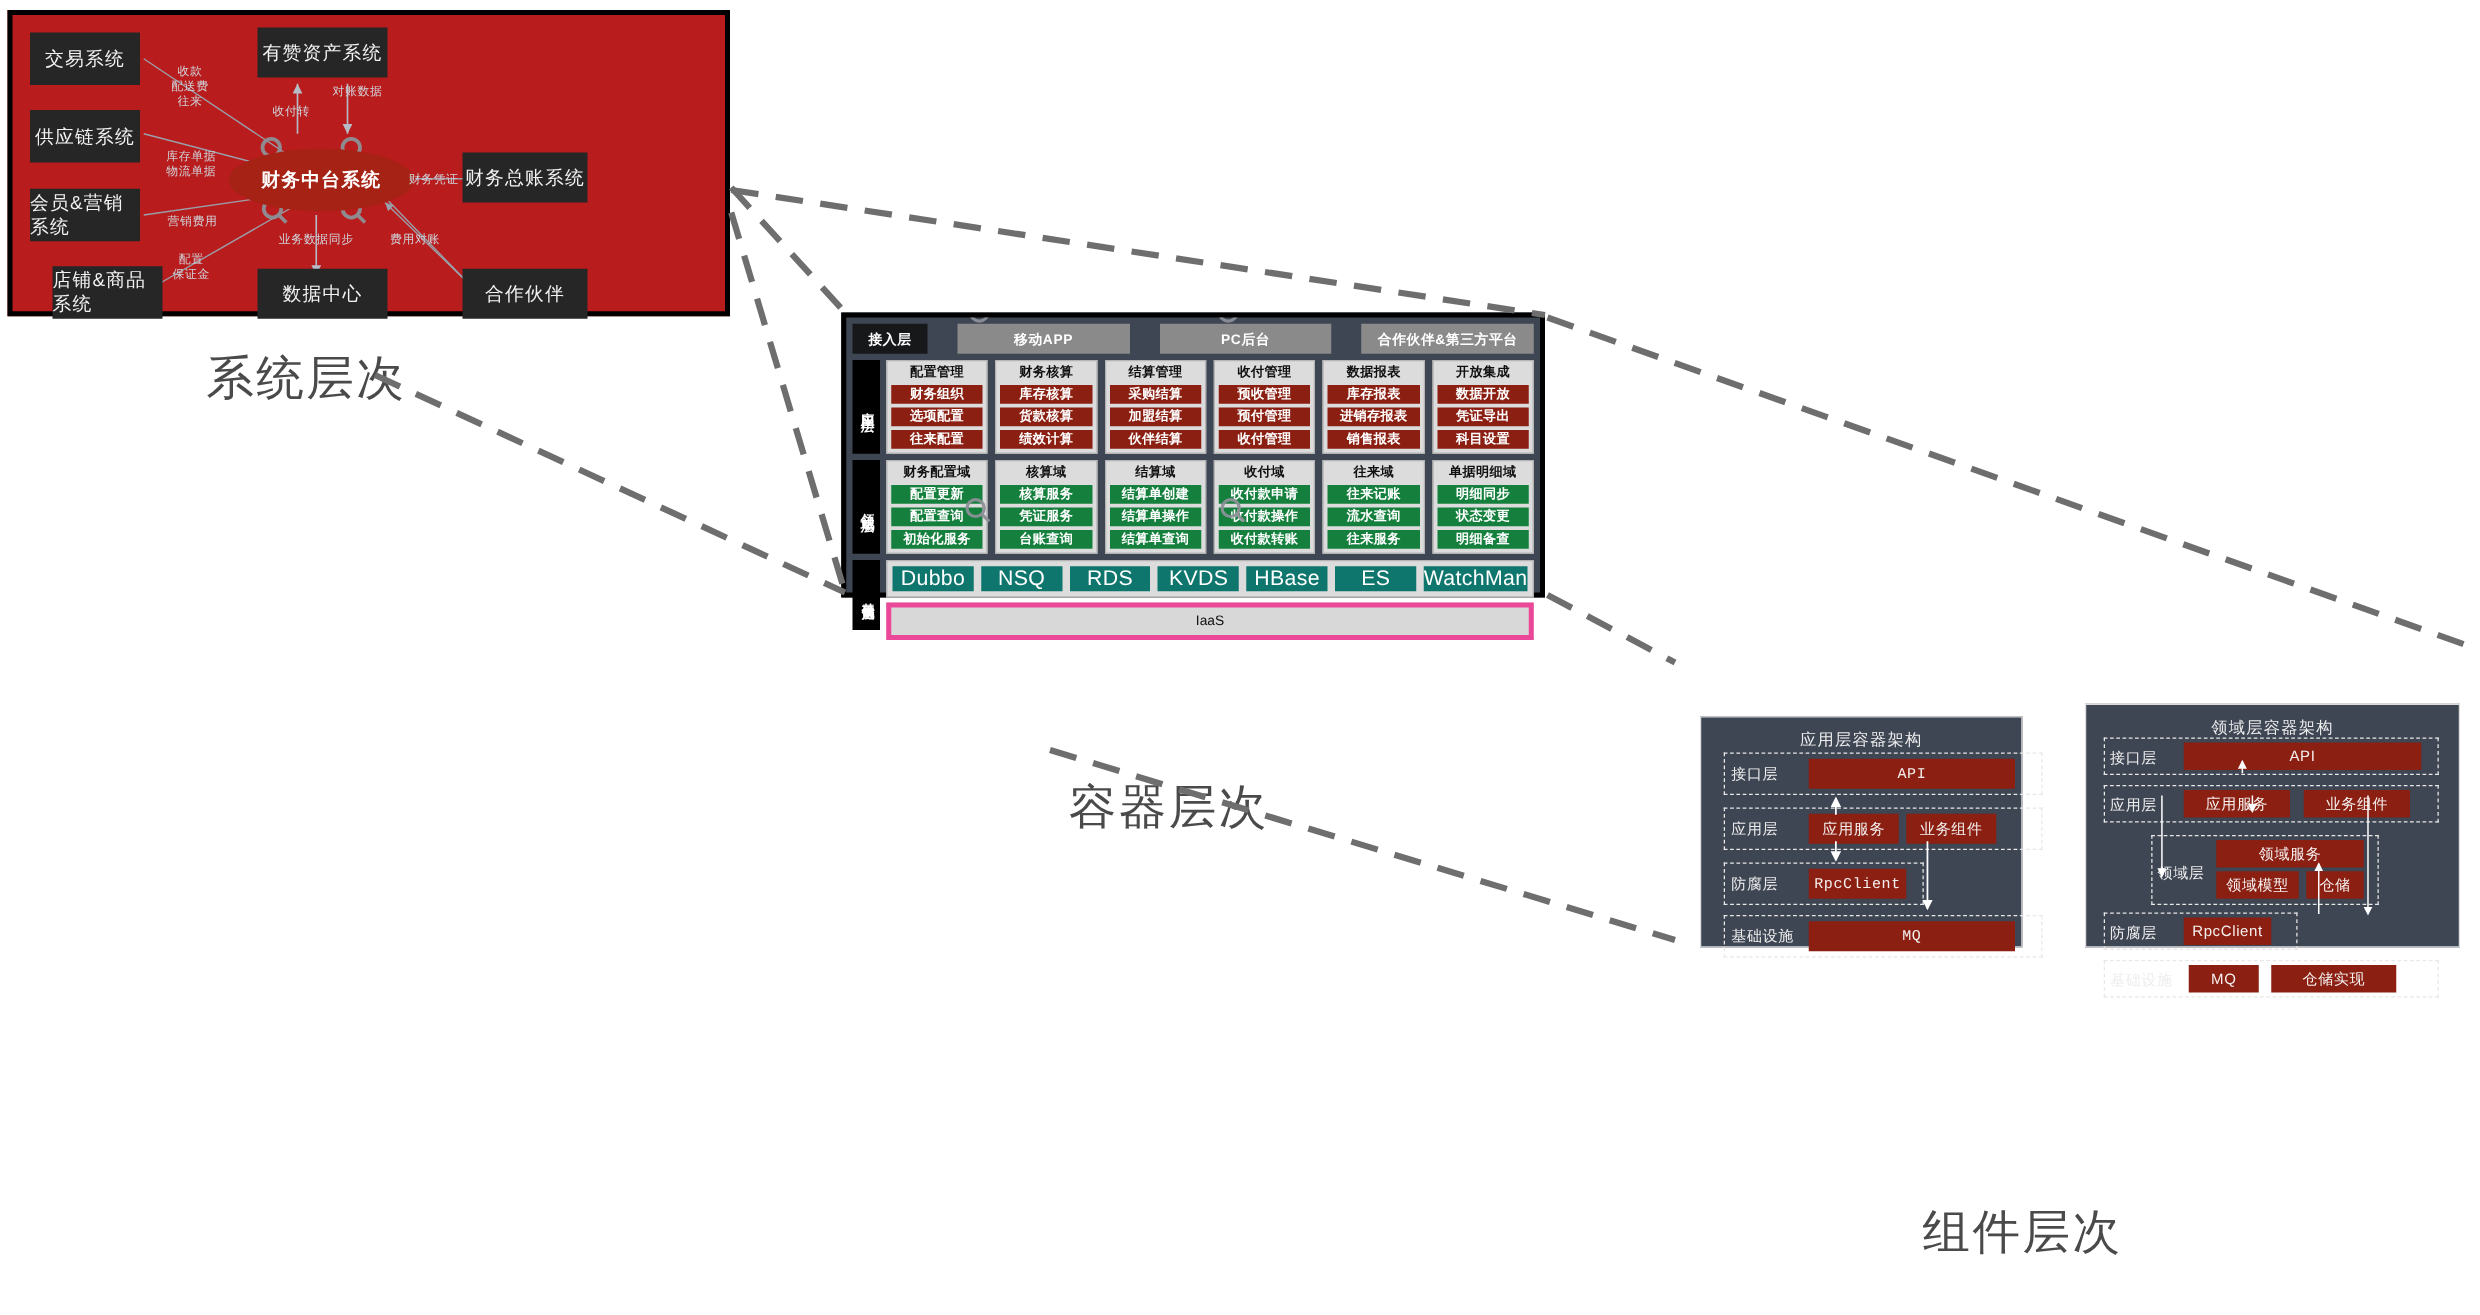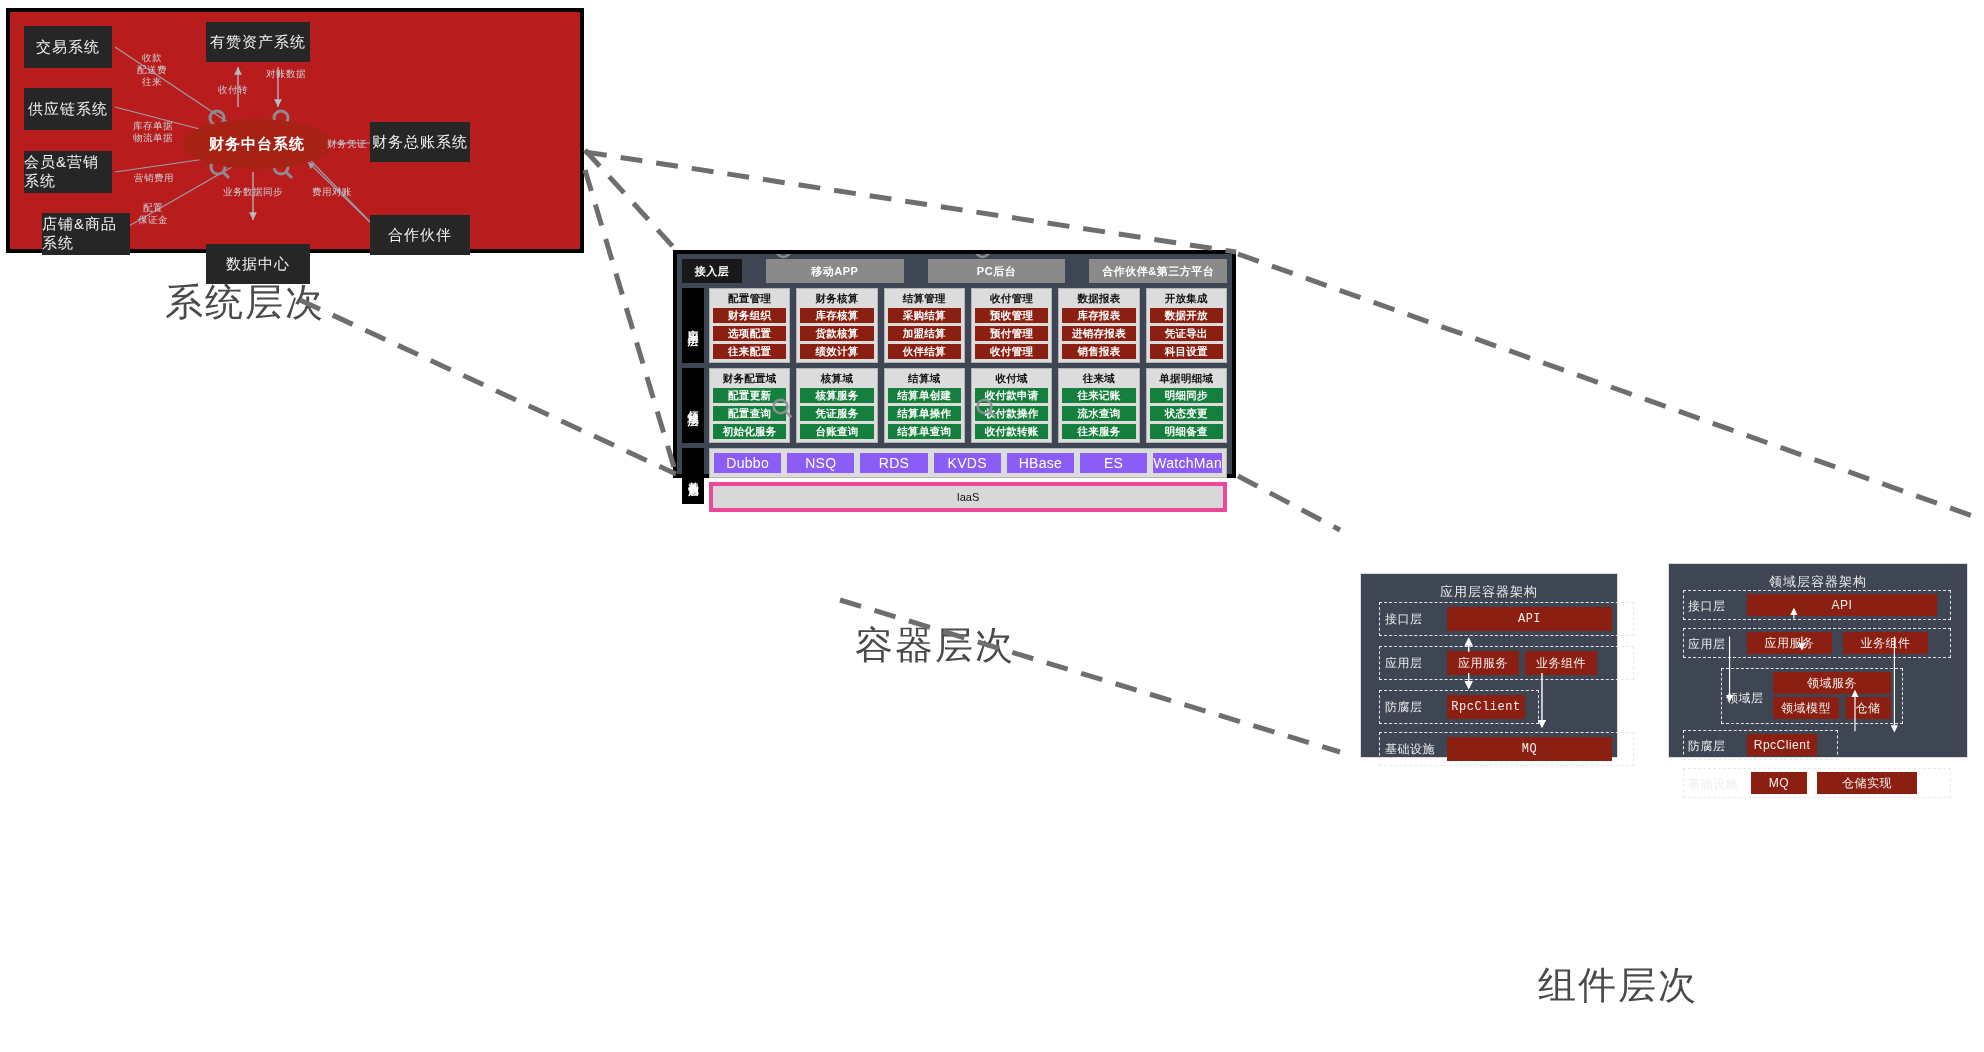--- a/index.html
+++ b/index.html
@@ -39,21 +39,21 @@
   .grp{flex:1;background:#dcdcdc;border:1px solid #b4b4b4;padding:3px;
      display:flex;flex-direction:column;gap:3px;box-sizing:border-box;}
   .grp-title{font-size:10.5px;color:#111;text-align:center;font-weight:bold;
      letter-spacing:.3px;line-height:13px;}
   .chip{font-size:10.5px;color:#fff;text-align:center;line-height:15px;
      font-weight:bold;letter-spacing:.3px;}
   .chip.red{background:#8a1f12;}
   .chip.blue{background:#15803d;}
   .infra-body{flex:1;background:#dcdcdc;border:1px solid #b4b4b4;padding:4px;
      display:flex;gap:6px;box-sizing:border-box;}
-  .infra-chip{flex:1;background:#8b5cf6;color:#fff;font-size:14px;
+  .infra-chip{flex:1;background:#0f766e;color:#fff;font-size:17px;
      display:flex;align-items:center;justify-content:center;letter-spacing:.3px;}
   .iaas-band{display:flex;gap:5px;}
   .iaas-body{flex:1;background:#d8d8d8;border:4px solid #ec4899;color:#111;
      font-size:11px;display:flex;align-items:center;justify-content:center;height:22px;}
 
   
   #panel-component{position:absolute;left:1338px;top:531px;width:646px;height:227px;
      background:#ffffff;}
   .comp-card{position:absolute;background:#3e4553;border:1.5px solid #dcdcdc;
      box-sizing:border-box;}
@@ -104,21 +104,21 @@
         <line x1="276" y1="160" x2="282" y2="166"></line>
     </g>
   </svg>
 
   <div class="sys-box" style="left:14px;top:14px;width:88px;height:42px;">交易系统</div>
   <div class="sys-box" style="left:14px;top:76px;width:88px;height:42px;">供应链系统</div>
   <div class="sys-box" style="left:14px;top:139px;width:88px;height:42px;">会员&amp;营销系统</div>
   <div class="sys-box" style="left:14px;top:201px;width:88px;height:42px;margin-left:18px;">店铺&amp;商品系统</div>
 
   <div class="sys-box" style="left:196px;top:10px;width:104px;height:40px;">有赞资产系统</div>
-  <div class="sys-box" style="left:196px;top:203px;width:104px;height:40px;margin-top:29px;">数据中心</div>
+  <div class="sys-box" style="left:196px;top:203px;width:104px;height:40px;">数据中心</div>
 
   <div class="sys-box" style="left:360px;top:110px;width:100px;height:40px;">财务总账系统</div>
   <div class="sys-box" style="left:360px;top:203px;width:100px;height:40px;">合作伙伴</div>
 
   <div id="sys-ellipse">财务中台系统</div>
 
   <div class="edge-label" style="left:112px;top:40px;width:60px;white-space:pre-line;">收款
 配送费
 往来</div>
   <div class="edge-label" style="left:103px;top:108px;width:80px;white-space:pre-line;">库存单据

